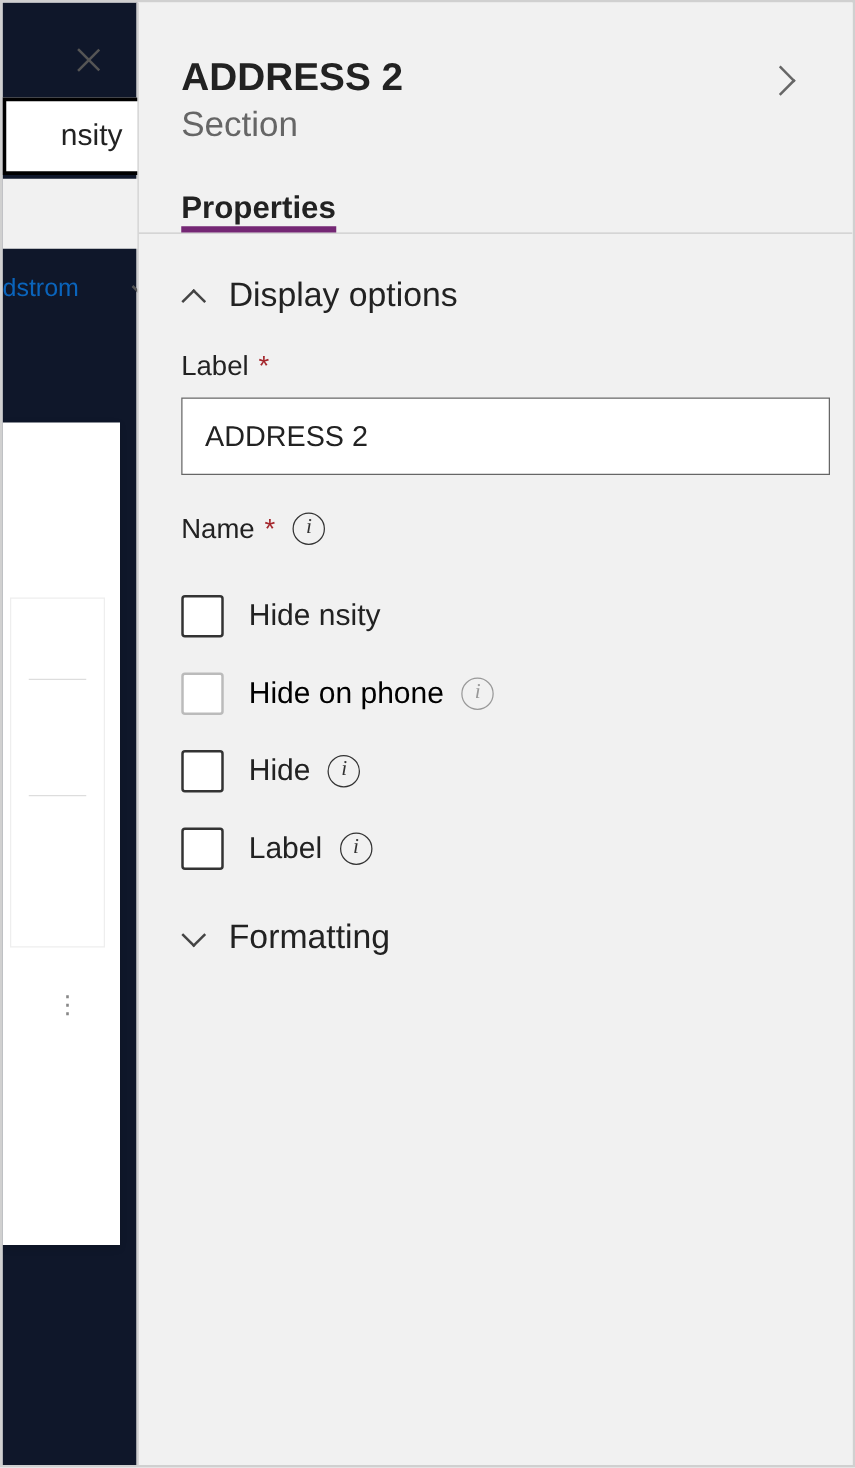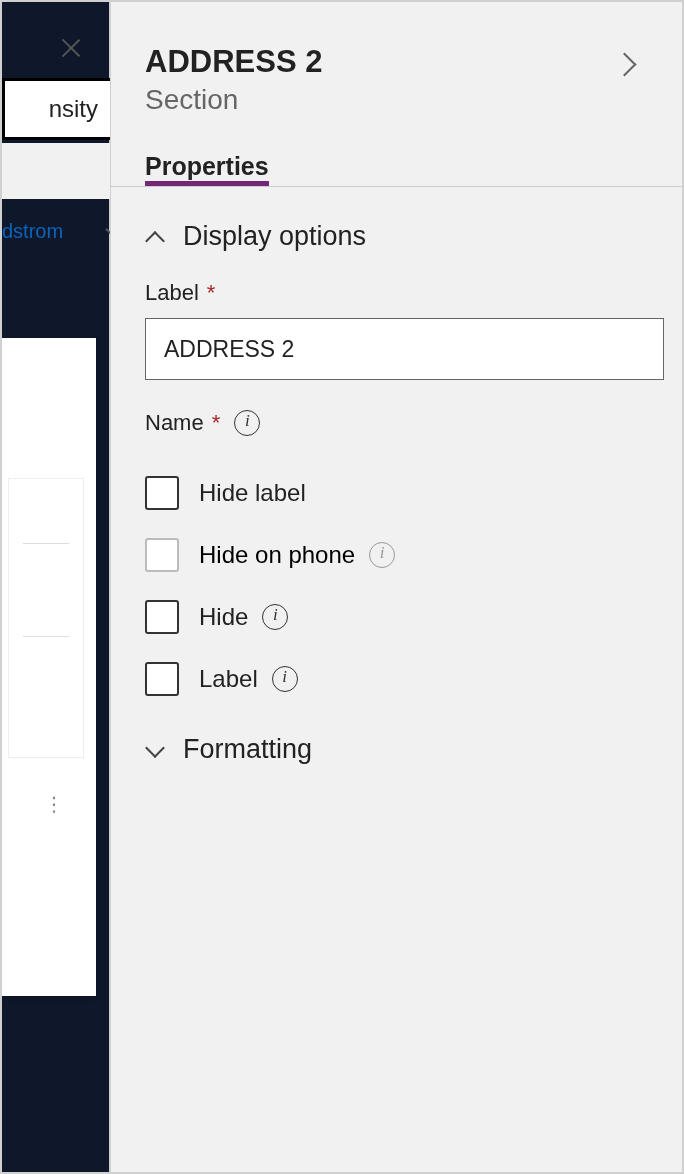--- a/index.html
+++ b/index.html
@@ -375,21 +375,21 @@
       <div class="field-label">
         <span>Name</span>
         <span class="asterisk">*</span>
         <span class="info-icon"></span>
       </div>
     </div>
 
     <div class="checks">
       <div class="check-row">
         <div class="checkbox"></div>
-        <div class="check-label">Hide label</div>
+        <div class="check-label">Hide nsity</div>
       </div>
       <div class="check-row">
         <div class="checkbox disabled"></div>
         <div class="check-label disabled">
           <span>Hide on phone</span>
           <span class="info-icon"></span>
         </div>
       </div>
       <div class="check-row">
         <div class="checkbox"></div>

